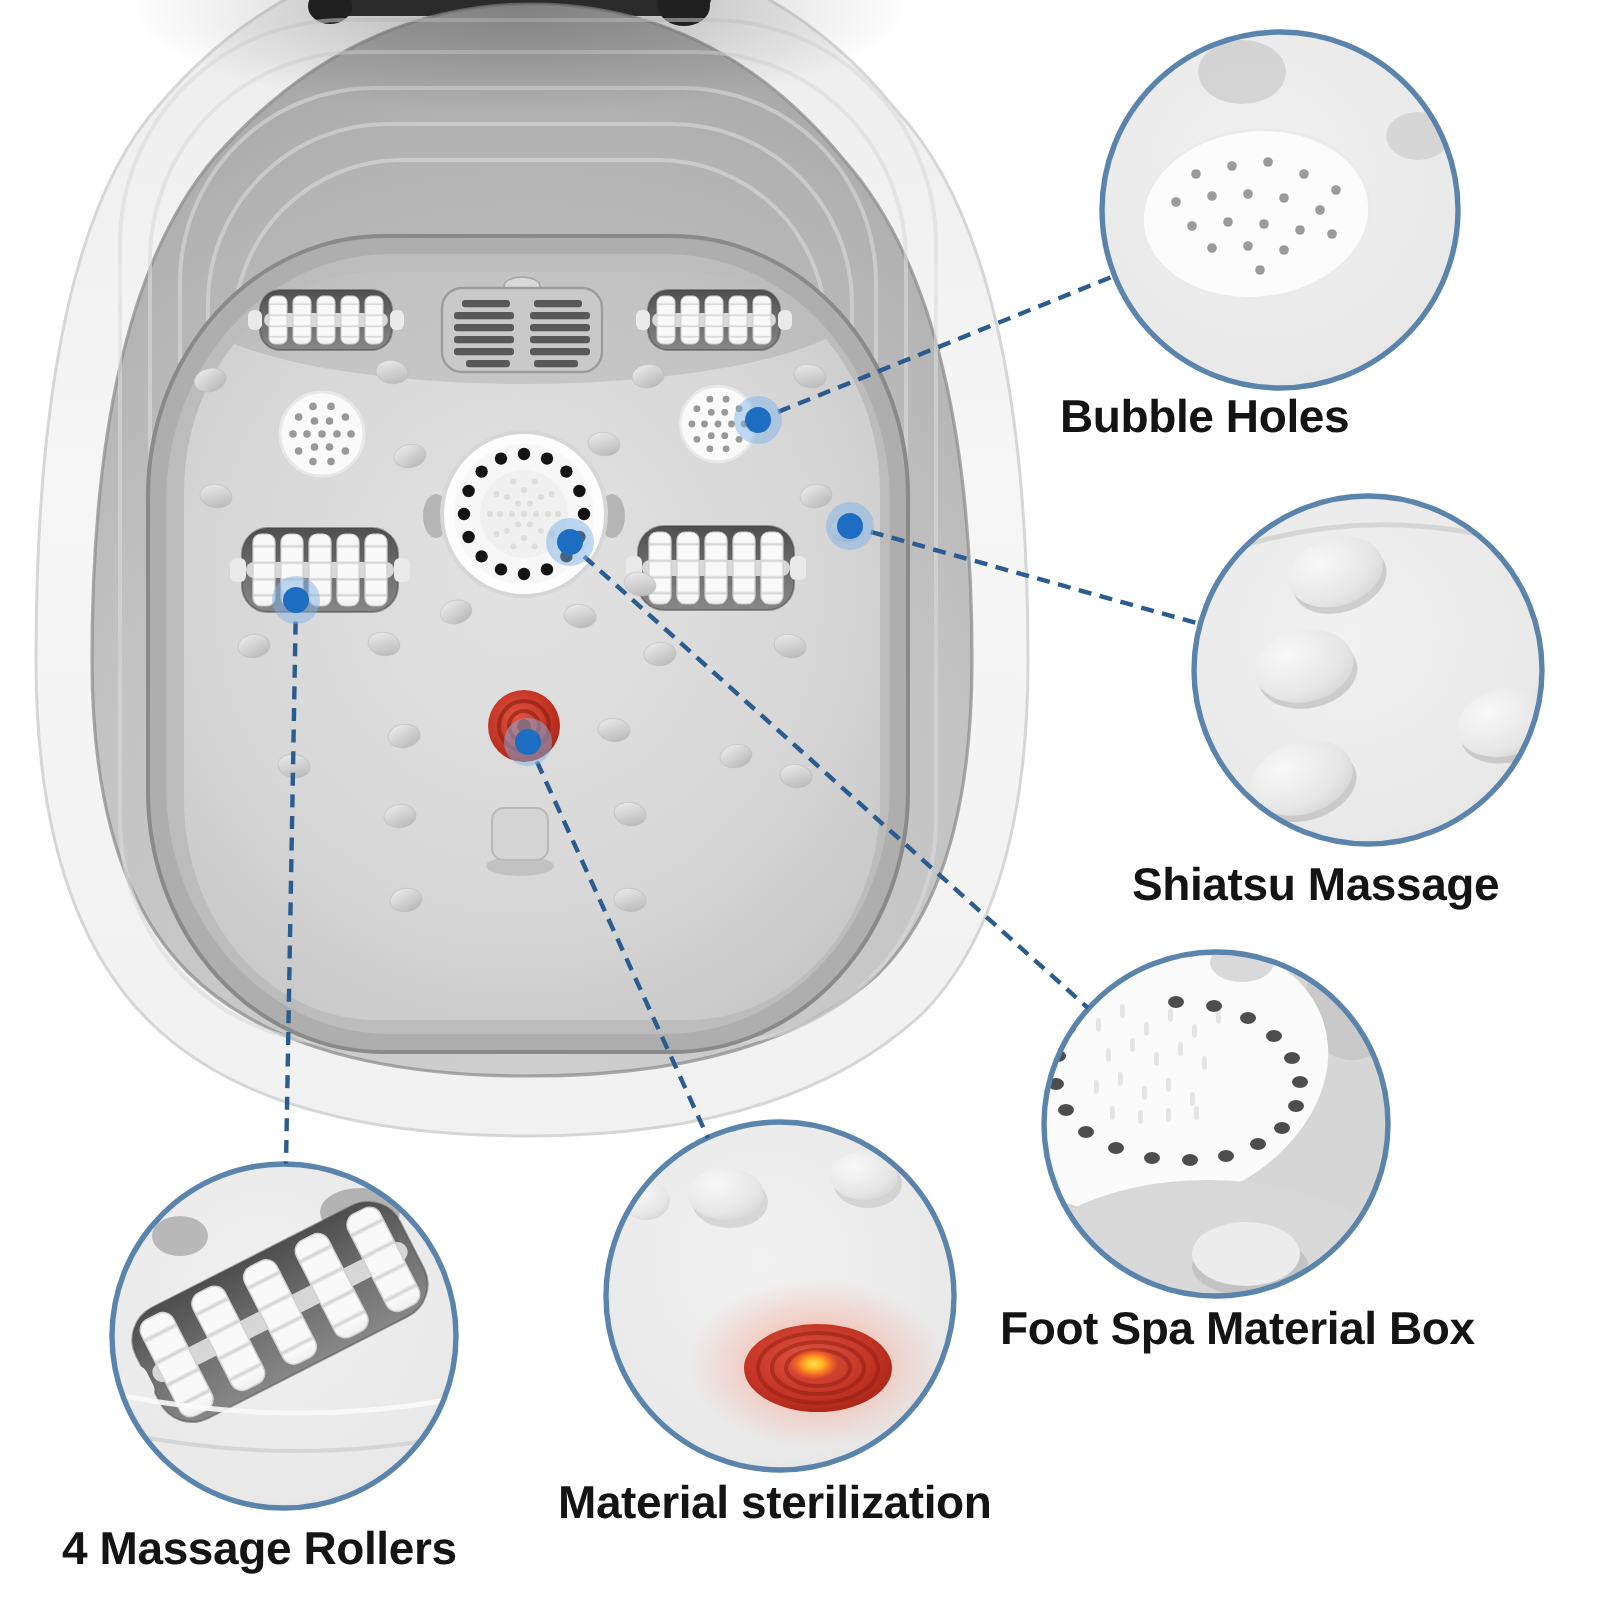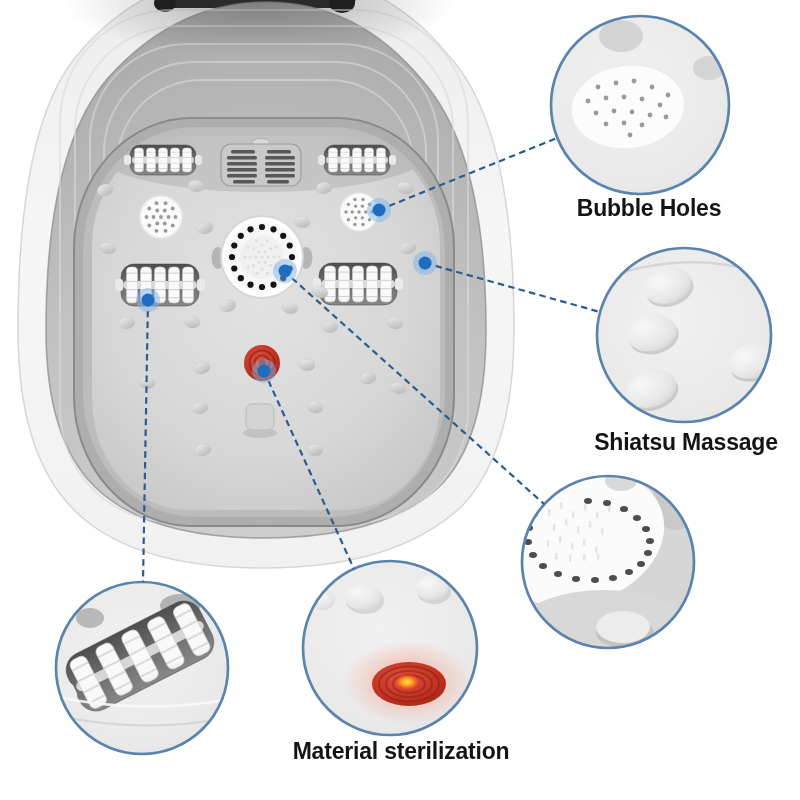--- a/index.html
+++ b/index.html
@@ -1,20 +1,20 @@
 <!DOCTYPE html>
 <html><head>
 <meta charset="utf-8">
 <style>
   html,body{margin:0;padding:0;background:#ffffff;}
   .stage{position:relative;width:800px;height:800px;background:#ffffff;overflow:hidden;
          font-family:"Liberation Sans",sans-serif;}
   .stage svg{position:absolute;left:0;top:0;}
   .callout-label{position:absolute;font-weight:700;font-size:23px;line-height:1.05;
-                 color:#141414;text-align:center;letter-spacing:-0.2px;white-space:nowrap;}
+                 color:#141414;letter-spacing:-0.2px;white-space:nowrap;}
   #lbl-bubble   {left:530px;top:196px;width:238px;}
   #lbl-shiatsu  {left:566px;top:430px;width:240px;}
   #lbl-material {left:500px;top:652px;width:274px;}
   #lbl-infrared {left:279px;top:739px;width:244px;}
   #lbl-rollers  {left:31px; top:762px;width:240px;}
 </style>
 </head>
 <body>
 
 <div class="stage">
@@ -480,14 +480,16 @@
     </g>
     <g>
       <circle cx="264" cy="371" r="12" fill="#7fb3e8" opacity=".5"></circle>
       <circle cx="264" cy="371" r="6.5" fill="#1d6dc2"></circle>
     </g>
   </g>
 </svg>
 
 <div id="lbl-bubble" class="callout-label">Bubble Holes</div>
 <div id="lbl-shiatsu" class="callout-label">Shiatsu Massage</div>
+<div id="lbl-material" class="callout-label">Foot Spa Material Box</div>
 <div id="lbl-infrared" class="callout-label">Material sterilization</div>
+<div id="lbl-rollers" class="callout-label">4 Massage Rollers</div>
 </div>
 
 </body></html>

